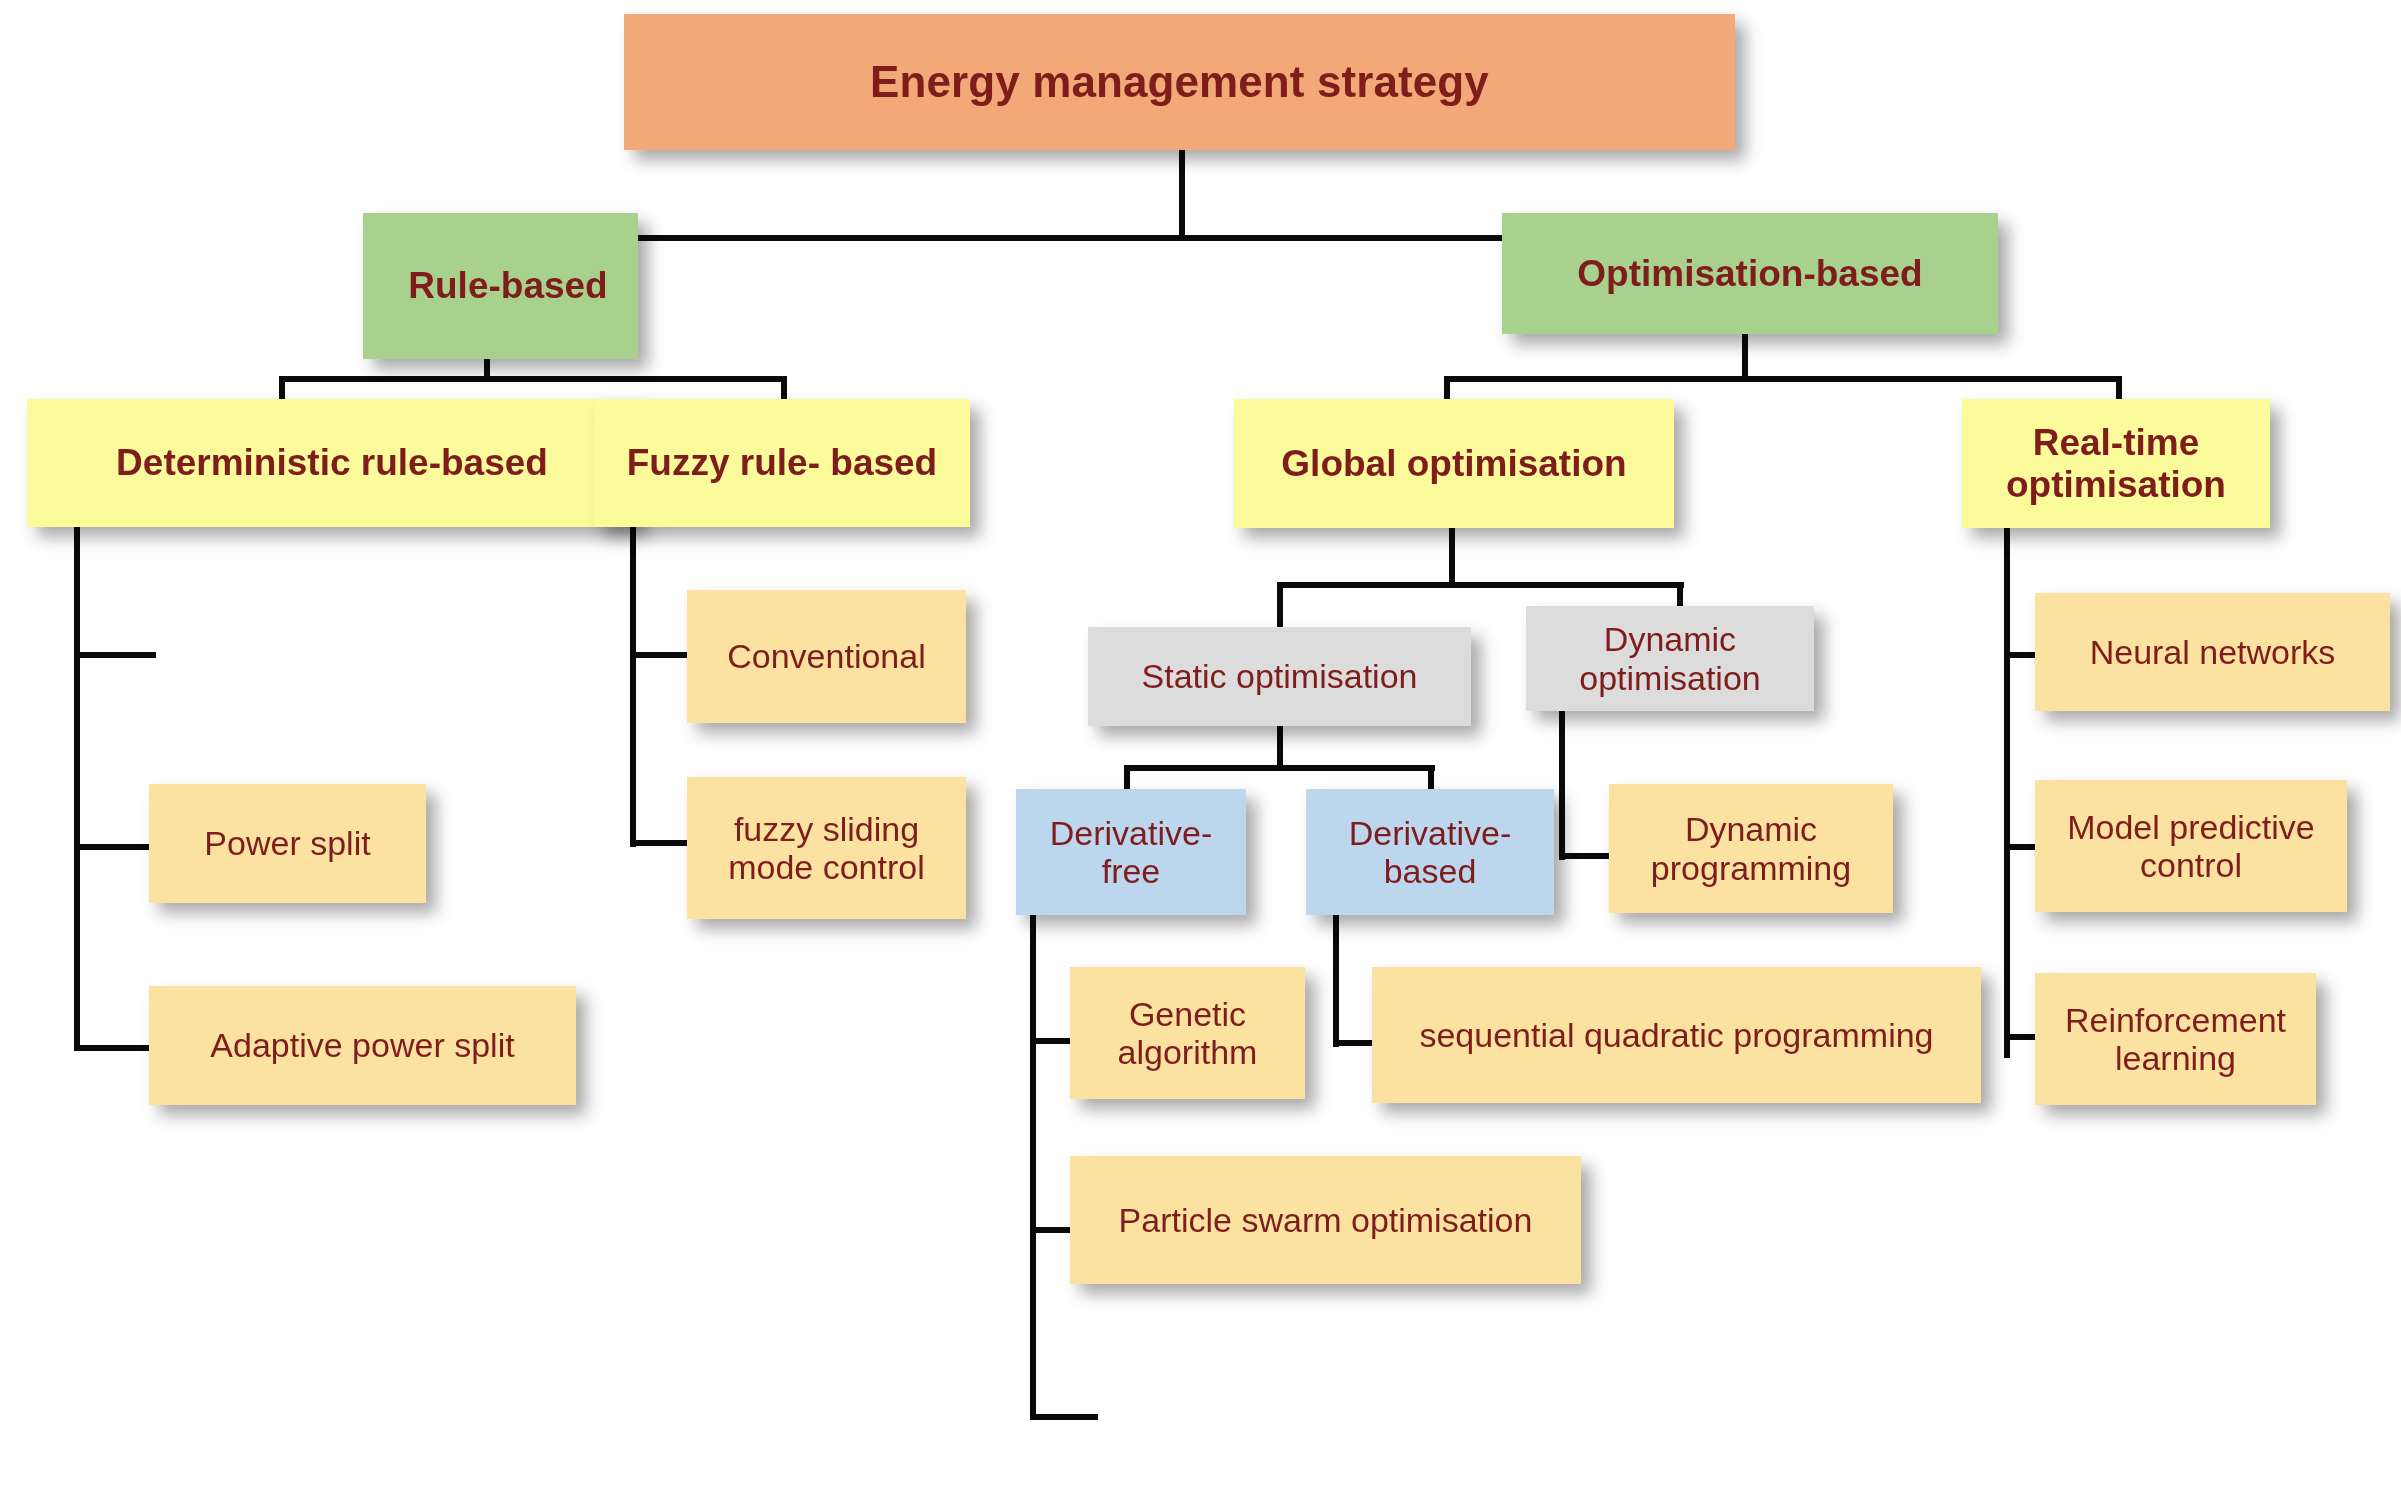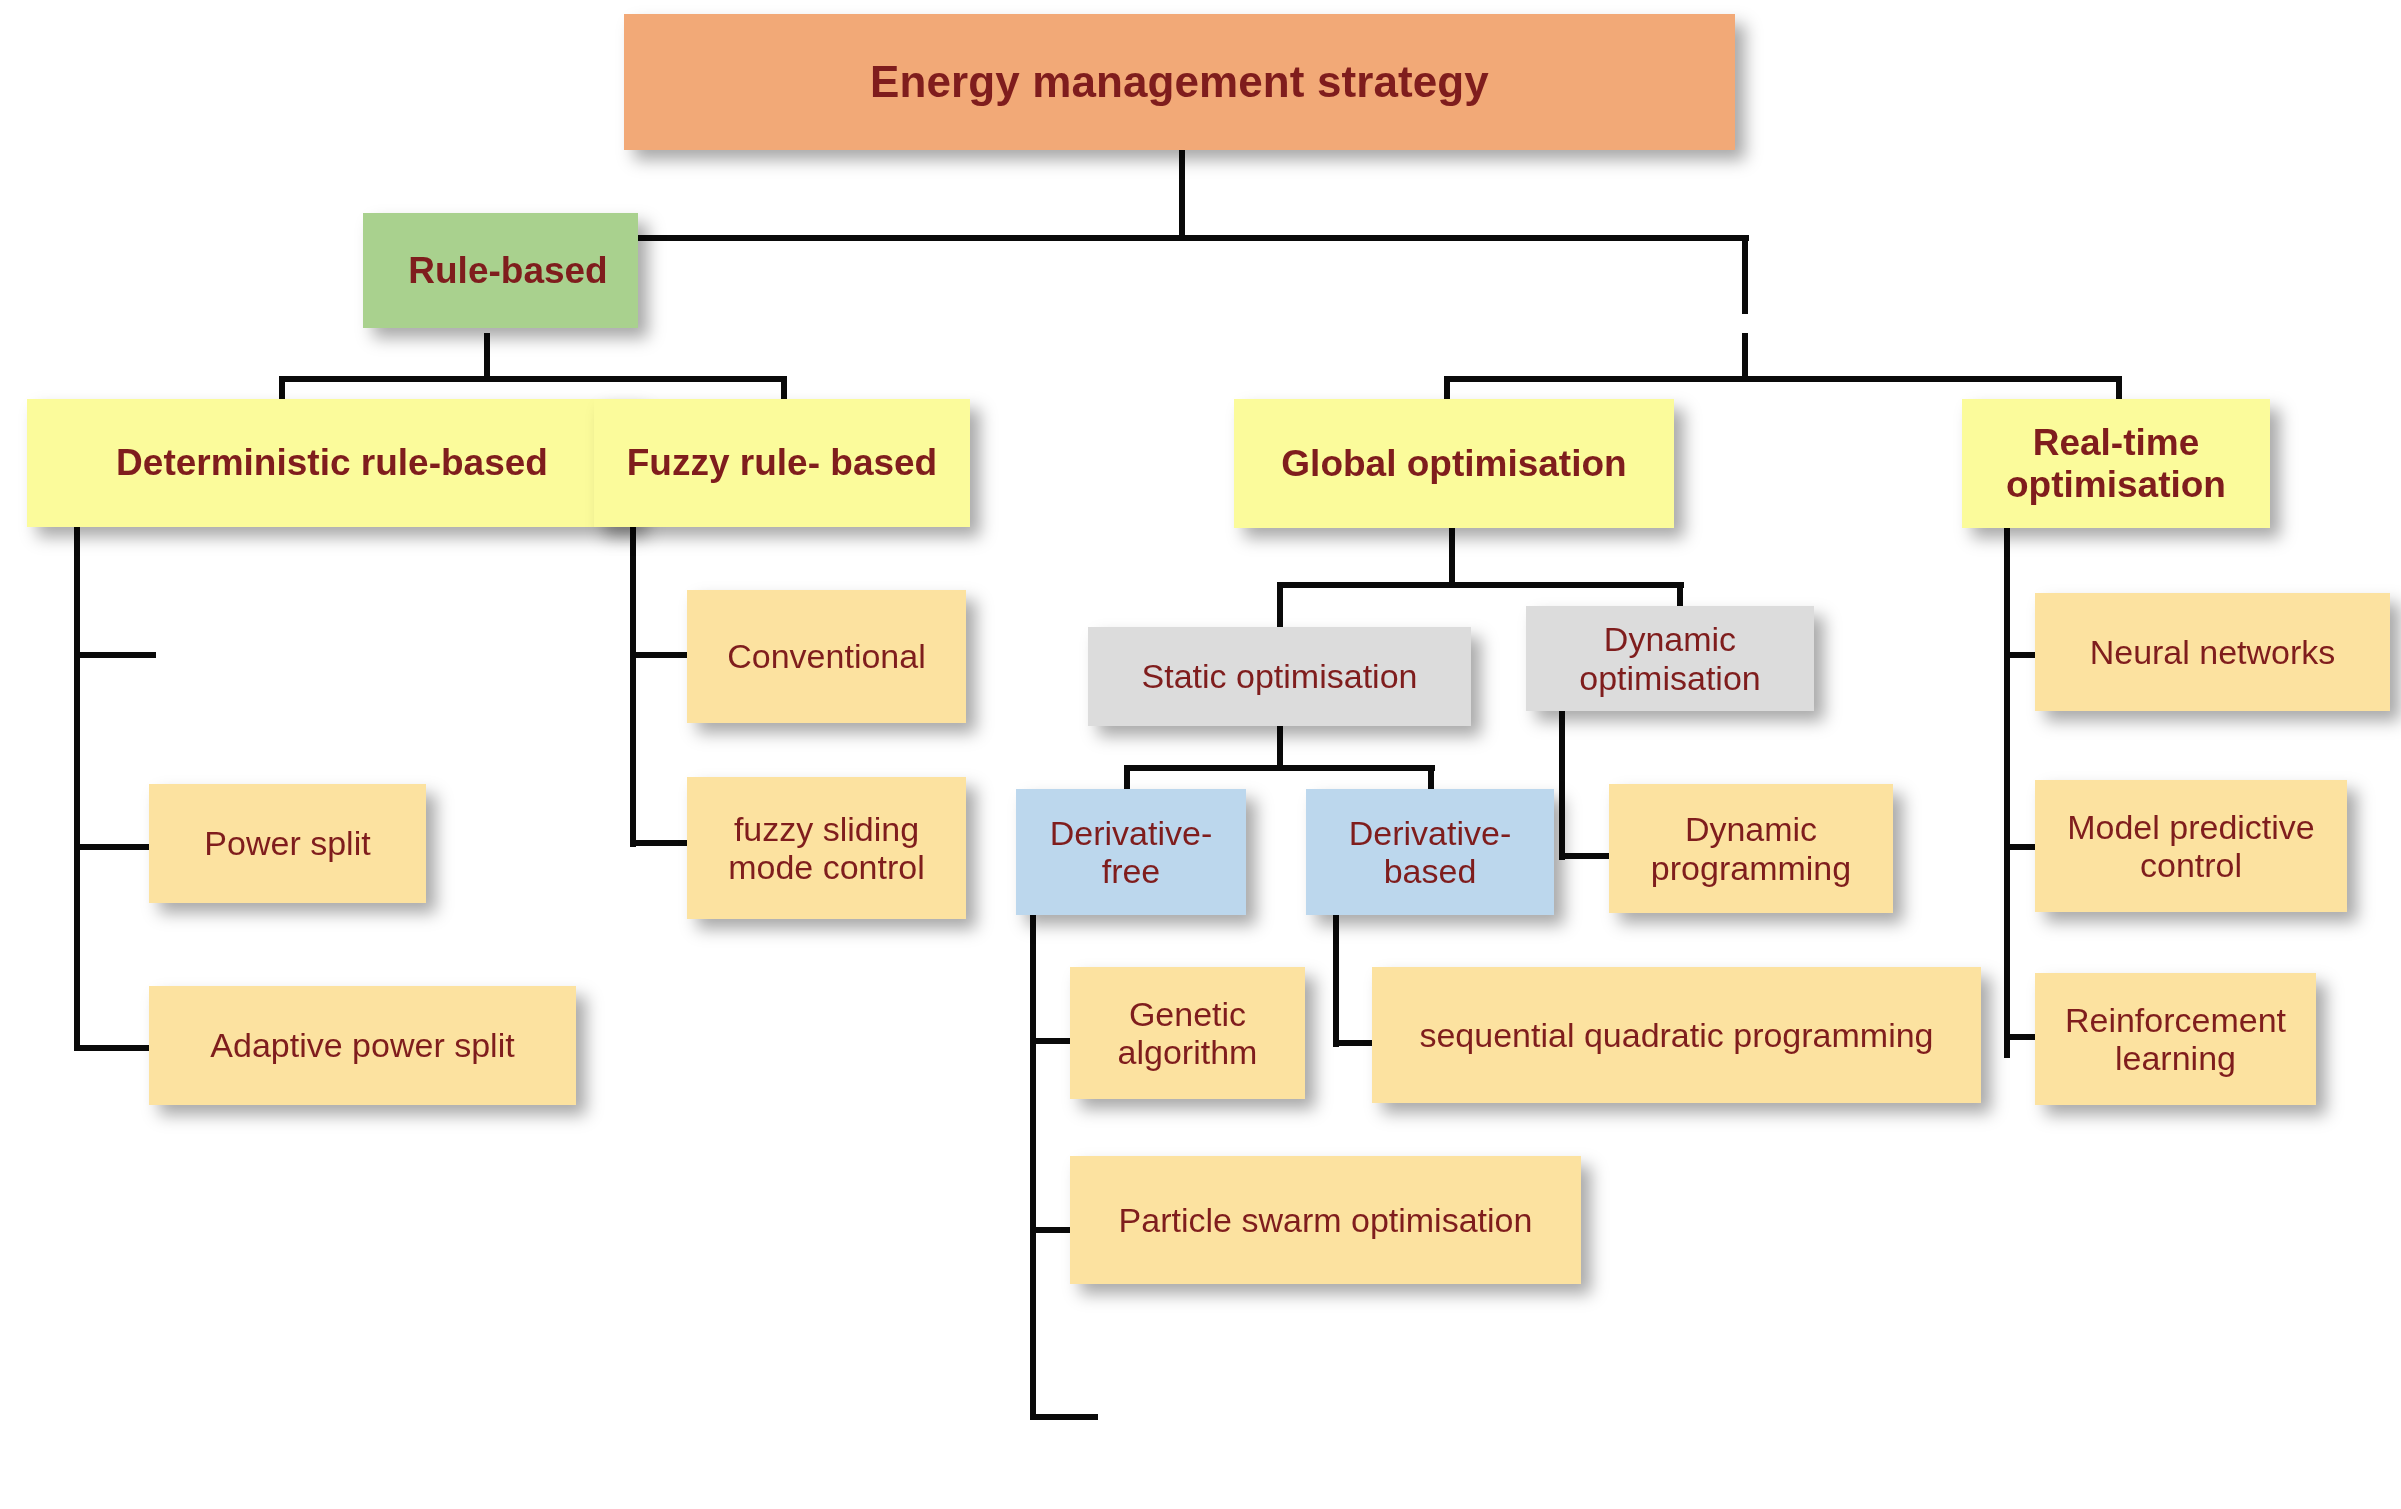--- a/index.html
+++ b/index.html
@@ -98,22 +98,23 @@
   <div class="edge v" style="left:1333px; top:915px; height:132px;"></div>
   <div class="edge h" style="left:1333px; top:1040px; width:68px;"></div>
 
   <div class="edge v" style="left:2004px; top:528px; height:530px;"></div>
   <div class="edge h" style="left:2004px; top:652px; width:68px;"></div>
   <div class="edge h" style="left:2004px; top:844px; width:68px;"></div>
   <div class="edge h" style="left:2004px; top:1034px; width:68px;"></div>
 
   <div class="node n-root" style="left:624px; top:14px; width:1111px; height:136px;">Energy management strategy</div>
 
-  <div class="node n-cat" style="left:363px; top:213px; width:275px; height:115px;padding-left:22px;">Rule-based</div>
+  <div class="node n-cat" style="left:363px; top:213px; width:275px; height:146px;padding-left:22px;">Rule-based</div>
 
+  <div class="node n-cat" style="left:1502px; top:213px; width:496px; height:121px;">Optimisation-based</div>
 
   <div class="node n-sub" style="left:27px; top:399px; width:610px; height:128px;">Deterministic rule-based</div>
 
   <div class="node n-sub" style="left:594px; top:399px; width:376px; height:128px;">Fuzzy rule- based</div>
 
   <div class="node n-sub" style="left:1234px; top:399px; width:440px; height:129px;">Global optimisation</div>
 
   <div class="node n-sub" style="left:1962px; top:399px; width:308px; height:129px;">Real-time
 optimisation</div>
 

